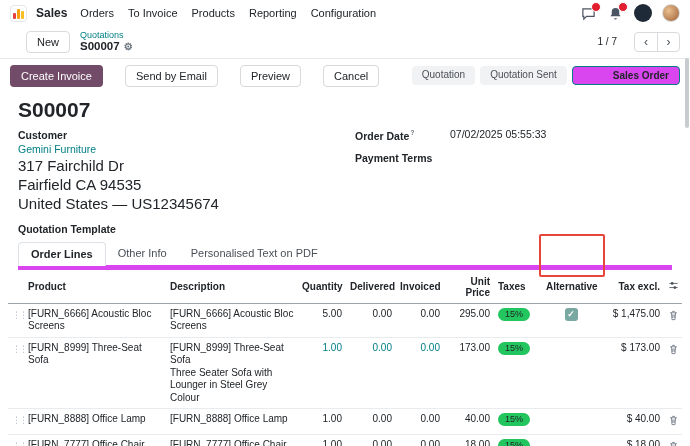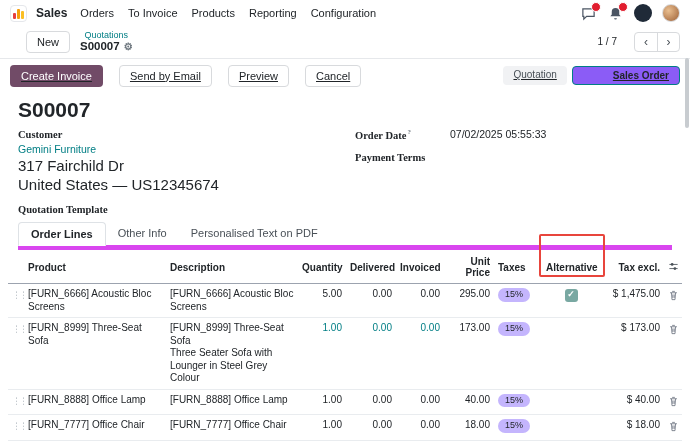--- a/index.html
+++ b/index.html
@@ -26,38 +26,38 @@
   .avatar { width: 18px; height: 18px; border-radius: 50%; }
   .avatar.dark { background: #1f2a38; }
   .avatar.photo { background: radial-gradient(circle at 35% 35%, #eabf90, #9c5f35); border:1px solid #d8dadd; }
   
   .control-row { display: flex; align-items: center; gap: 10px; padding: 4px 10px; border-bottom: 1px solid #e6e8eb; }
   .btn { display: inline-flex; align-items: center; justify-content:center; border-radius: 4px; font-size: 11px;
     padding: 3px 10px; cursor: pointer; border: 1px solid transparent; background: #fff; height: 22px; white-space: nowrap; }
   .btn.outline { border-color: #d8dadd; color: #212529; font-weight: 500; margin-left: 16px; }
   .btn.primary { background: #714B67; color: #fff; font-weight: 500; }
   .crumbs { display: flex; flex-direction: column; line-height: 1.15; }
-  .crumb-parent { font-size: 9px; color: #017e84; cursor: pointer; text-align: center; }
+  .crumb-parent { font-size: 9px; color: #017e84; cursor: pointer; }
   .crumb-current { font-size: 11.5px; font-weight: 700; display: flex; align-items: center; gap: 4px; }
   .gear { color: #6c757d; font-size: 10px; cursor: pointer; }
   .pager { margin-left: auto; display: flex; align-items: center; gap: 17px; font-size: 10px; }
   .pager-btns { display: flex; border: 1px solid #d8dadd; border-radius: 4px; overflow: hidden; }
   .pager-btns span { width: 22px; height: 18px; display: flex; align-items: center; justify-content: center;
     color: #495057; cursor: pointer; font-size: 12px; }
   .pager-btns span + span { border-left: 1px solid #d8dadd; }
   
-  .action-row { display: flex; align-items: center; padding: 6px 10px 7px; text-decoration: underline; }
+  .action-row { display: flex; align-items: center; gap: 6px; padding: 6px 10px 7px; }
   .statusbar { margin-left: auto; display: flex; gap: 5px; }
   .status-pill { padding: 3px 10px; border-radius: 4px; font-size: 10px; background: #f1f2f4; color: #495057; cursor: pointer; }
-  .status-pill.active { background: #8b5cf6; border: 1.5px solid #017e84; color: #212529; font-weight: 700; padding-left: 40px; }
+  .status-pill.active { background: #d946ef; border: 1.5px solid #017e84; color: #212529; font-weight: 700; padding-left: 40px; }
   
   .sheet { padding: 0 18px; position: relative; }
   .doc-title { font-size: 21px; font-weight: 700; margin: 4px 0 6px; }
   .info-grid { display: grid; grid-template-columns: 1fr 1fr; column-gap: 20px; }
-  .field-label { font-weight: 700; font-size: 10.5px; line-height: 1.35; font-family: Liberation Serif, serif; }
+  .field-label { font-weight: 700; font-size: 10.5px; line-height: 1.35; }
   .link { color: #017e84; cursor: pointer; font-size: 10.5px; line-height: 1.35; }
   .addr div { font-size: 15px; line-height: 1.28; }
   .field-row { display: flex; margin-bottom: 9px; }
   .field-row .field-label { width: 95px; flex: none; }
   .field-value { font-size: 10.5px; }
   .help-sup { font-size: 7px; color: #6c757d; vertical-align: super; margin-left: 1px; }
   .qt-label { margin-top: 9px; }
   
   .tabs { display: flex; margin-top: 5px; border-bottom: 5px solid #d946ef; }
   .tab { padding: 5px 12px; font-size: 11px; color: #495057; cursor: pointer; }
@@ -65,21 +65,21 @@
     margin-bottom: -1px; font-weight: 700; color: #212529; }
   
   table { border-collapse: collapse; table-layout: fixed; width: 674px; margin-left: -10px; font-size: 10px; }
   th { font-weight: 700; font-size: 10px; text-align: left; padding: 6px 4px 5px; border-bottom: 1px solid #9ca3af; }
   td { padding: 4px 4px; border-bottom: 1px solid #e9ecef; vertical-align: top; line-height: 1.25; }
   .ta-r { text-align: right; }
   .ta-c { text-align: center; }
   .handle { color: #adb5bd; font-size: 9px; letter-spacing: -2px; cursor: grab; padding-top: 6px; }
   .c-desc, .c-product { white-space: pre-line; }
   .teal-num { color: #017e84; }
-  .tax-badge { display: inline-block; background: #c4b5fd; border-radius: 10px; padding: 1px 7px; font-size: 9px; color: #212529; }
+  .tax-badge { display: inline-block; background: #22c55e; border-radius: 10px; padding: 1px 7px; font-size: 9px; color: #212529; }
   .checkbox { width: 13px; height: 13px; border-radius: 3px; background: #79a8a2; color: #fff;
     display: inline-flex; align-items: center; justify-content: center; font-size: 9px; font-weight: 700; cursor: pointer; }
   .act-cell { text-align: center; padding-top: 6px; cursor: pointer; }
   
   .line-links { display: flex; gap: 14px; padding: 7px 0 5px; font-size: 10px; }
   .line-links span { color: #017e84; cursor: pointer; }
   .line-links .catalog { margin-left: 8px; }
   
   .annotation { position: absolute; left: 539px; top: 234px; width: 66px; height: 43px;
     border: 2px solid #e8453c; border-radius: 2px; pointer-events: none; z-index: 5; }
@@ -139,33 +139,35 @@
   </div>
 </div>
 
 <div class="action-row">
   <button class="btn primary">Create Invoice</button>
   <button class="btn outline">Send by Email</button>
   <button class="btn outline">Preview</button>
   <button class="btn outline">Cancel</button>
   <div class="statusbar">
     <span class="status-pill">Quotation</span>
+    <span class="status-pill">Quotation Sent</span>
     <span class="status-pill active">Sales Order</span>
   </div>
 </div>
 
 <main class="sheet">
   <h1 class="doc-title">S00007</h1>
 
   <div class="info-grid">
     <div>
       <div class="field-label">Customer</div>
       <div class="link">Gemini Furniture</div>
       <div class="addr">
         <div>317 Fairchild Dr</div>
+        <div>Fairfield CA 94535</div>
         <div>United States — US12345674</div>
       </div>
     </div>
     <div>
       <div class="field-row">
         <span class="field-label"><span>Order Date</span><sup class="help-sup">?</sup></span>
         <span class="field-value">07/02/2025 05:55:33</span>
       </div>
       <div class="field-row">
         <span class="field-label">Payment Terms</span>

